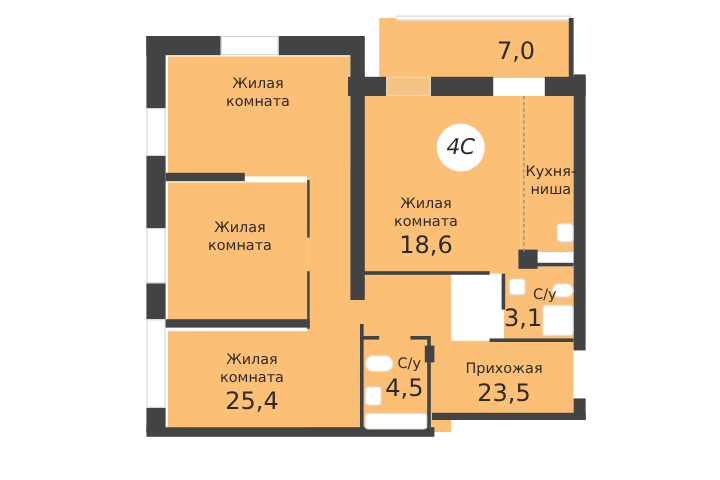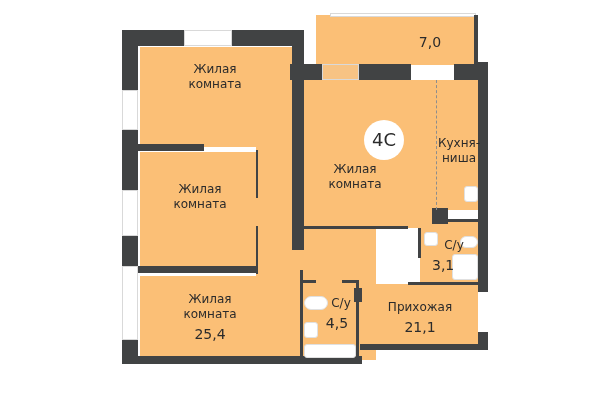--- a/index.html
+++ b/index.html
@@ -3,21 +3,21 @@
 <meta charset="utf-8">
 <style>
   html, body { margin:0; padding:0; background:#ffffff; }
   body { width:600px; height:400px; position:relative; overflow:hidden; font-family:"DejaVu Sans", sans-serif; }
   .plan { position:absolute; left:0; top:0; width:600px; height:400px; }
   .floor { position:absolute; background:#fbbf76; }
   .wall { position:absolute; background:#414344; }
   .thin { position:absolute; background:#414344; }
   .window { position:absolute; background:#ffffff; border:1px solid #d9d9d9; box-sizing:border-box; }
   .label { position:absolute; text-align:center; color:#2b2b2b; font-size:12px; line-height:15px; }
-  .area { font-size:14px; line-height:20px; margin-top:2px; }
+  .area { font-size:20px; line-height:20px; margin-top:2px; }
   .badge { position:absolute; width:40px; height:40px; border-radius:50%; background:#ffffff; text-align:center; line-height:40px; font-size:18px; color:#2b2b2b; }
   .fixture { position:absolute; background:#ffffff; border:1px solid #e0e0e0; box-sizing:border-box; border-radius:3px; }
   .dash { position:absolute; border-left:1px dashed #8d8d8d; }
 </style>
 </head>
 <body>
 
 <div class="plan">
 
   <div class="floor" style="left:140px;top:47px;width:152px;height:100px;"></div>
@@ -73,51 +73,52 @@
   <div class="dash" style="left:436px;top:80px;height:130px;"></div>
 
   <div class="fixture" style="left:464px;top:186px;width:14px;height:16px;"></div>
   <div class="fixture" style="left:424px;top:232px;width:14px;height:14px;"></div>
   <div class="fixture" style="left:460px;top:236px;width:18px;height:12px;border-radius:8px;"></div>
   <div class="fixture" style="left:452px;top:254px;width:26px;height:26px;"></div>
   <div class="fixture" style="left:304px;top:296px;width:24px;height:14px;border-radius:8px;"></div>
   <div class="fixture" style="left:304px;top:322px;width:14px;height:16px;"></div>
   <div class="fixture" style="left:304px;top:344px;width:52px;height:14px;"></div>
 
-  <div class="badge" style="left:364px;top:120px;">4С</div>
+  <div class="badge" style="left:364px;top:103px;font-style:italic;">4С</div>
 
   <div class="label" style="left:160px;top:62px;width:110px;">
     <div>Жилая</div>
     <div>комната</div>
   </div>
   <div class="label" style="left:150px;top:182px;width:100px;">
     <div>Жилая</div>
     <div>комната</div>
   </div>
   <div class="label" style="left:160px;top:292px;width:100px;">
     <div>Жилая</div>
     <div>комната</div>
     <div class="area">25,4</div>
   </div>
   <div class="label" style="left:300px;top:162px;width:110px;">
     <div>Жилая</div>
     <div>комната</div>
+    <div class="area">18,6</div>
   </div>
   <div class="label" style="left:410px;top:30px;width:40px;">
     <div class="area">7,0</div>
   </div>
   <div class="label" style="left:432px;top:136px;width:54px;">
     <div>Кухня-</div>
     <div>ниша</div>
   </div>
   <div class="label" style="left:420px;top:238px;width:50px;">
     <div style="padding-left:18px;">С/у</div>
-    <div class="area" style="text-align:left;padding-left:12px;">3,1</div>
+    <div class="area" style="text-align:left;padding-left:0;">3,1</div>
   </div>
   <div class="label" style="left:312px;top:296px;width:50px;">
     <div style="padding-left:8px;">С/у</div>
     <div class="area">4,5</div>
   </div>
   <div class="label" style="left:370px;top:300px;width:100px;">
     <div>Прихожая</div>
-    <div class="area">21,1</div>
+    <div class="area">23,5</div>
   </div>
 </div>
 
 </body></html>

